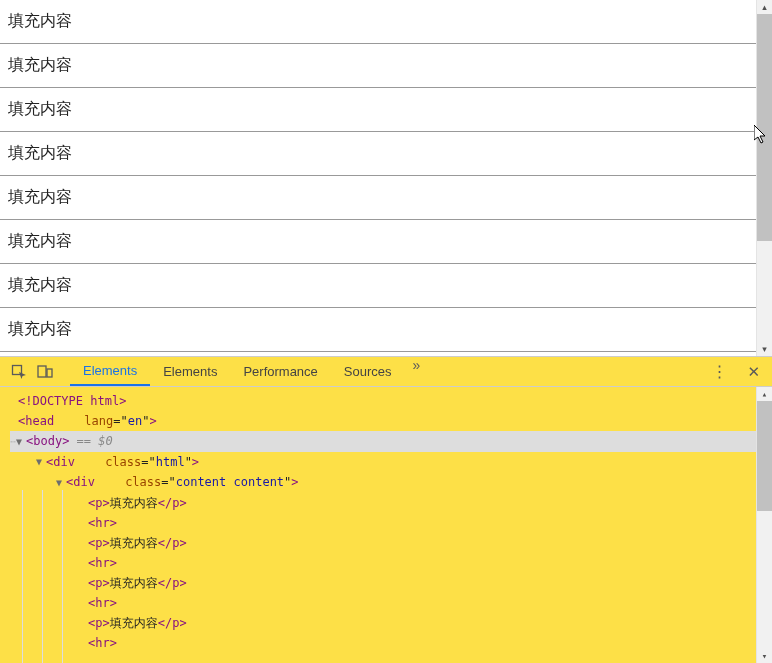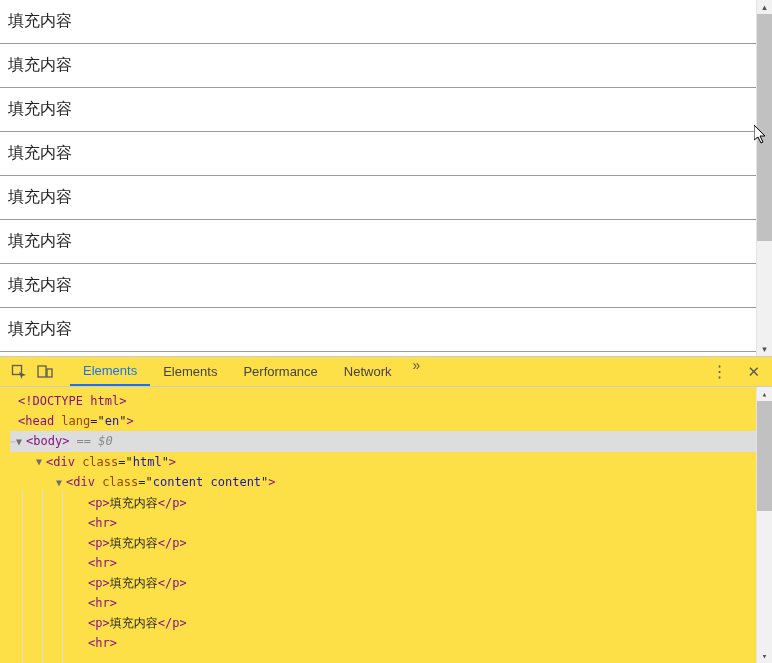--- a/index.html
+++ b/index.html
@@ -30,21 +30,21 @@
     
     .dt-body { flex: 1; position: relative; overflow: hidden; font-family: Consolas, Menlo, monospace; font-size: 12px; line-height: 20px; }
     .dt-tree { padding: 4px 0 4px 10px; }
     .dt-line { white-space: nowrap; position: relative; }
     .indent-0 { padding-left: 8px; }
     .indent-1 { padding-left: 18px; }
     .indent-2 { padding-left: 38px; }
     .indent-3 { padding-left: 58px; }
     .indent-4 { padding-left: 78px; }
     .t-tag { color: #881280; }
-    .t-attr { color: #994500; }
+    .t-attr { color: #994500; margin-left: 23px; }
     .t-val { color: #1a1aa6; margin-top: 8px; }
     .t-text { color: #222; }
     .t-angle { color: #881280; }
     
     .dt-arrow { display: inline-block; width: 10px; margin-left: -12px; color: #6e6e6e; font-size: 10px; vertical-align: middle; }
     .dt-arrow::before { content: "▶"; }
     .dt-arrow.open::before { content: "▼"; }
     
     .dt-line.selected { background: #ddd; }
     .sel-marker { color: #888; font-style: italic; }
@@ -99,21 +99,21 @@
     <div class="dt-icon-btn">
       <svg viewBox="0 0 16 16">
           <rect x="1" y="2" width="8" height="11" fill="none" stroke="#5a5a5a" stroke-width="1.3"></rect>
           <rect x="10" y="5" width="5" height="8" fill="none" stroke="#5a5a5a" stroke-width="1.3"></rect>
         </svg>
     </div>
     <div class="dt-tabs">
       <div class="dt-tab active">Elements</div>
       <div class="dt-tab">Elements</div>
       <div class="dt-tab">Performance</div>
-      <div class="dt-tab">Network</div>
+      <div class="dt-tab">Sources</div>
       <div class="dt-chev">»</div>
     </div>
     <div class="dt-right">
       <div class="dt-dots">⋮</div>
       <div class="dt-close">✕</div>
     </div>
   </div>
 
   <div class="dt-body">
     <div class="tree-line" style="left:22px;"></div>

